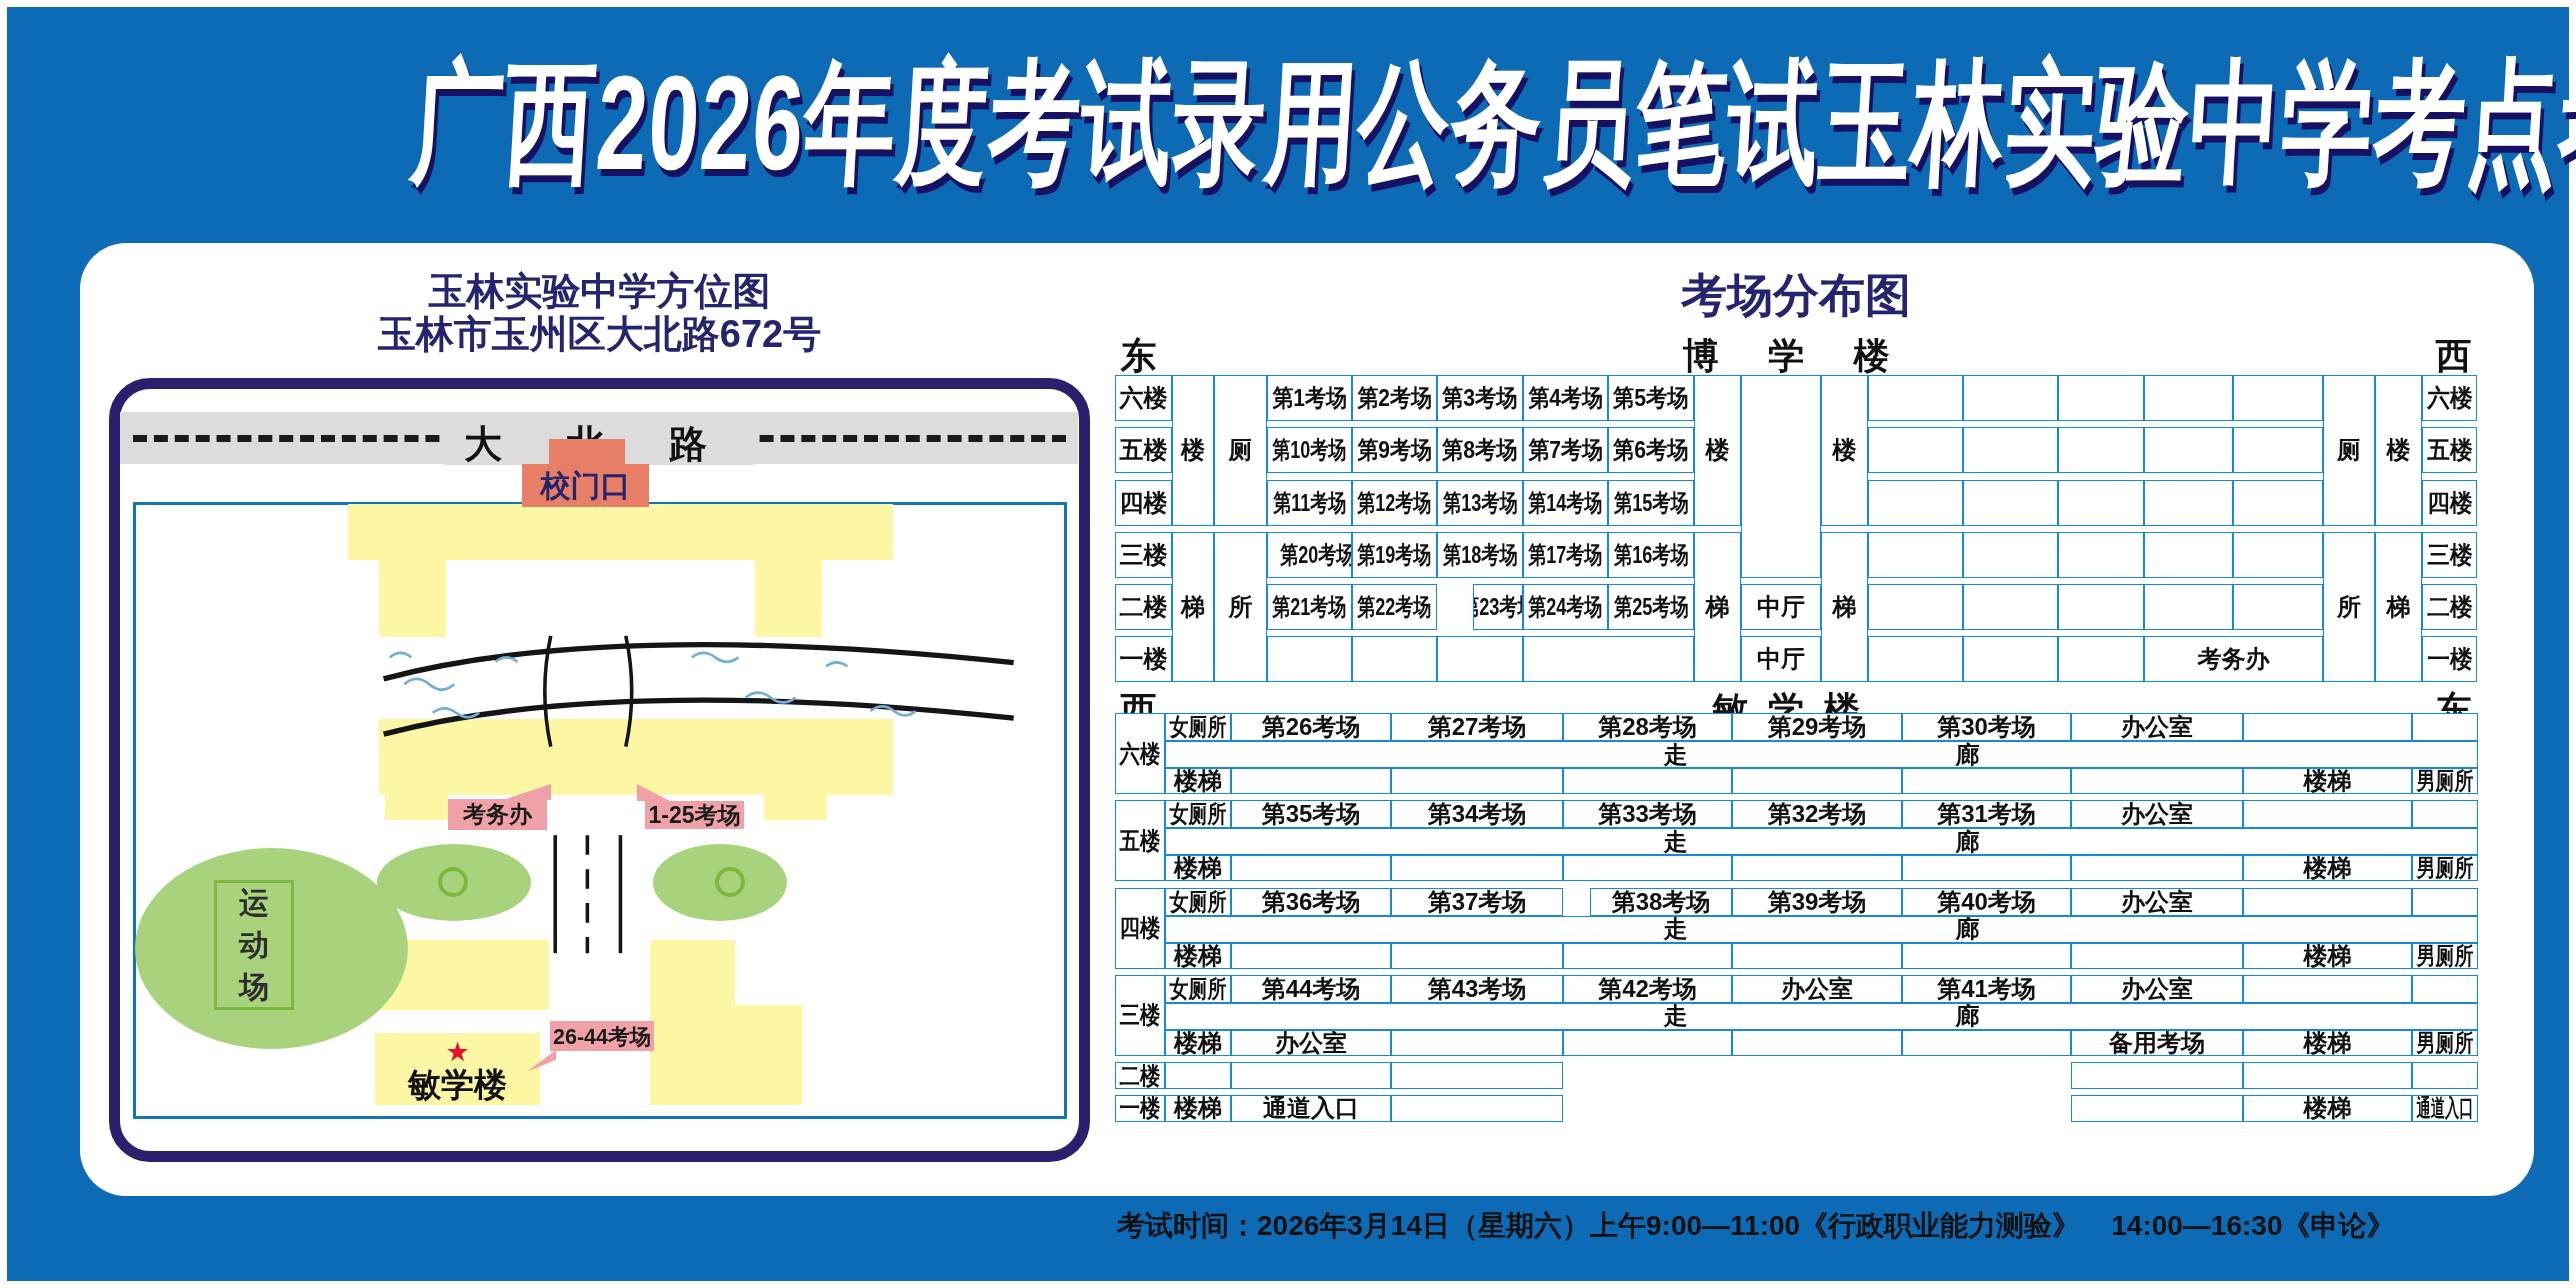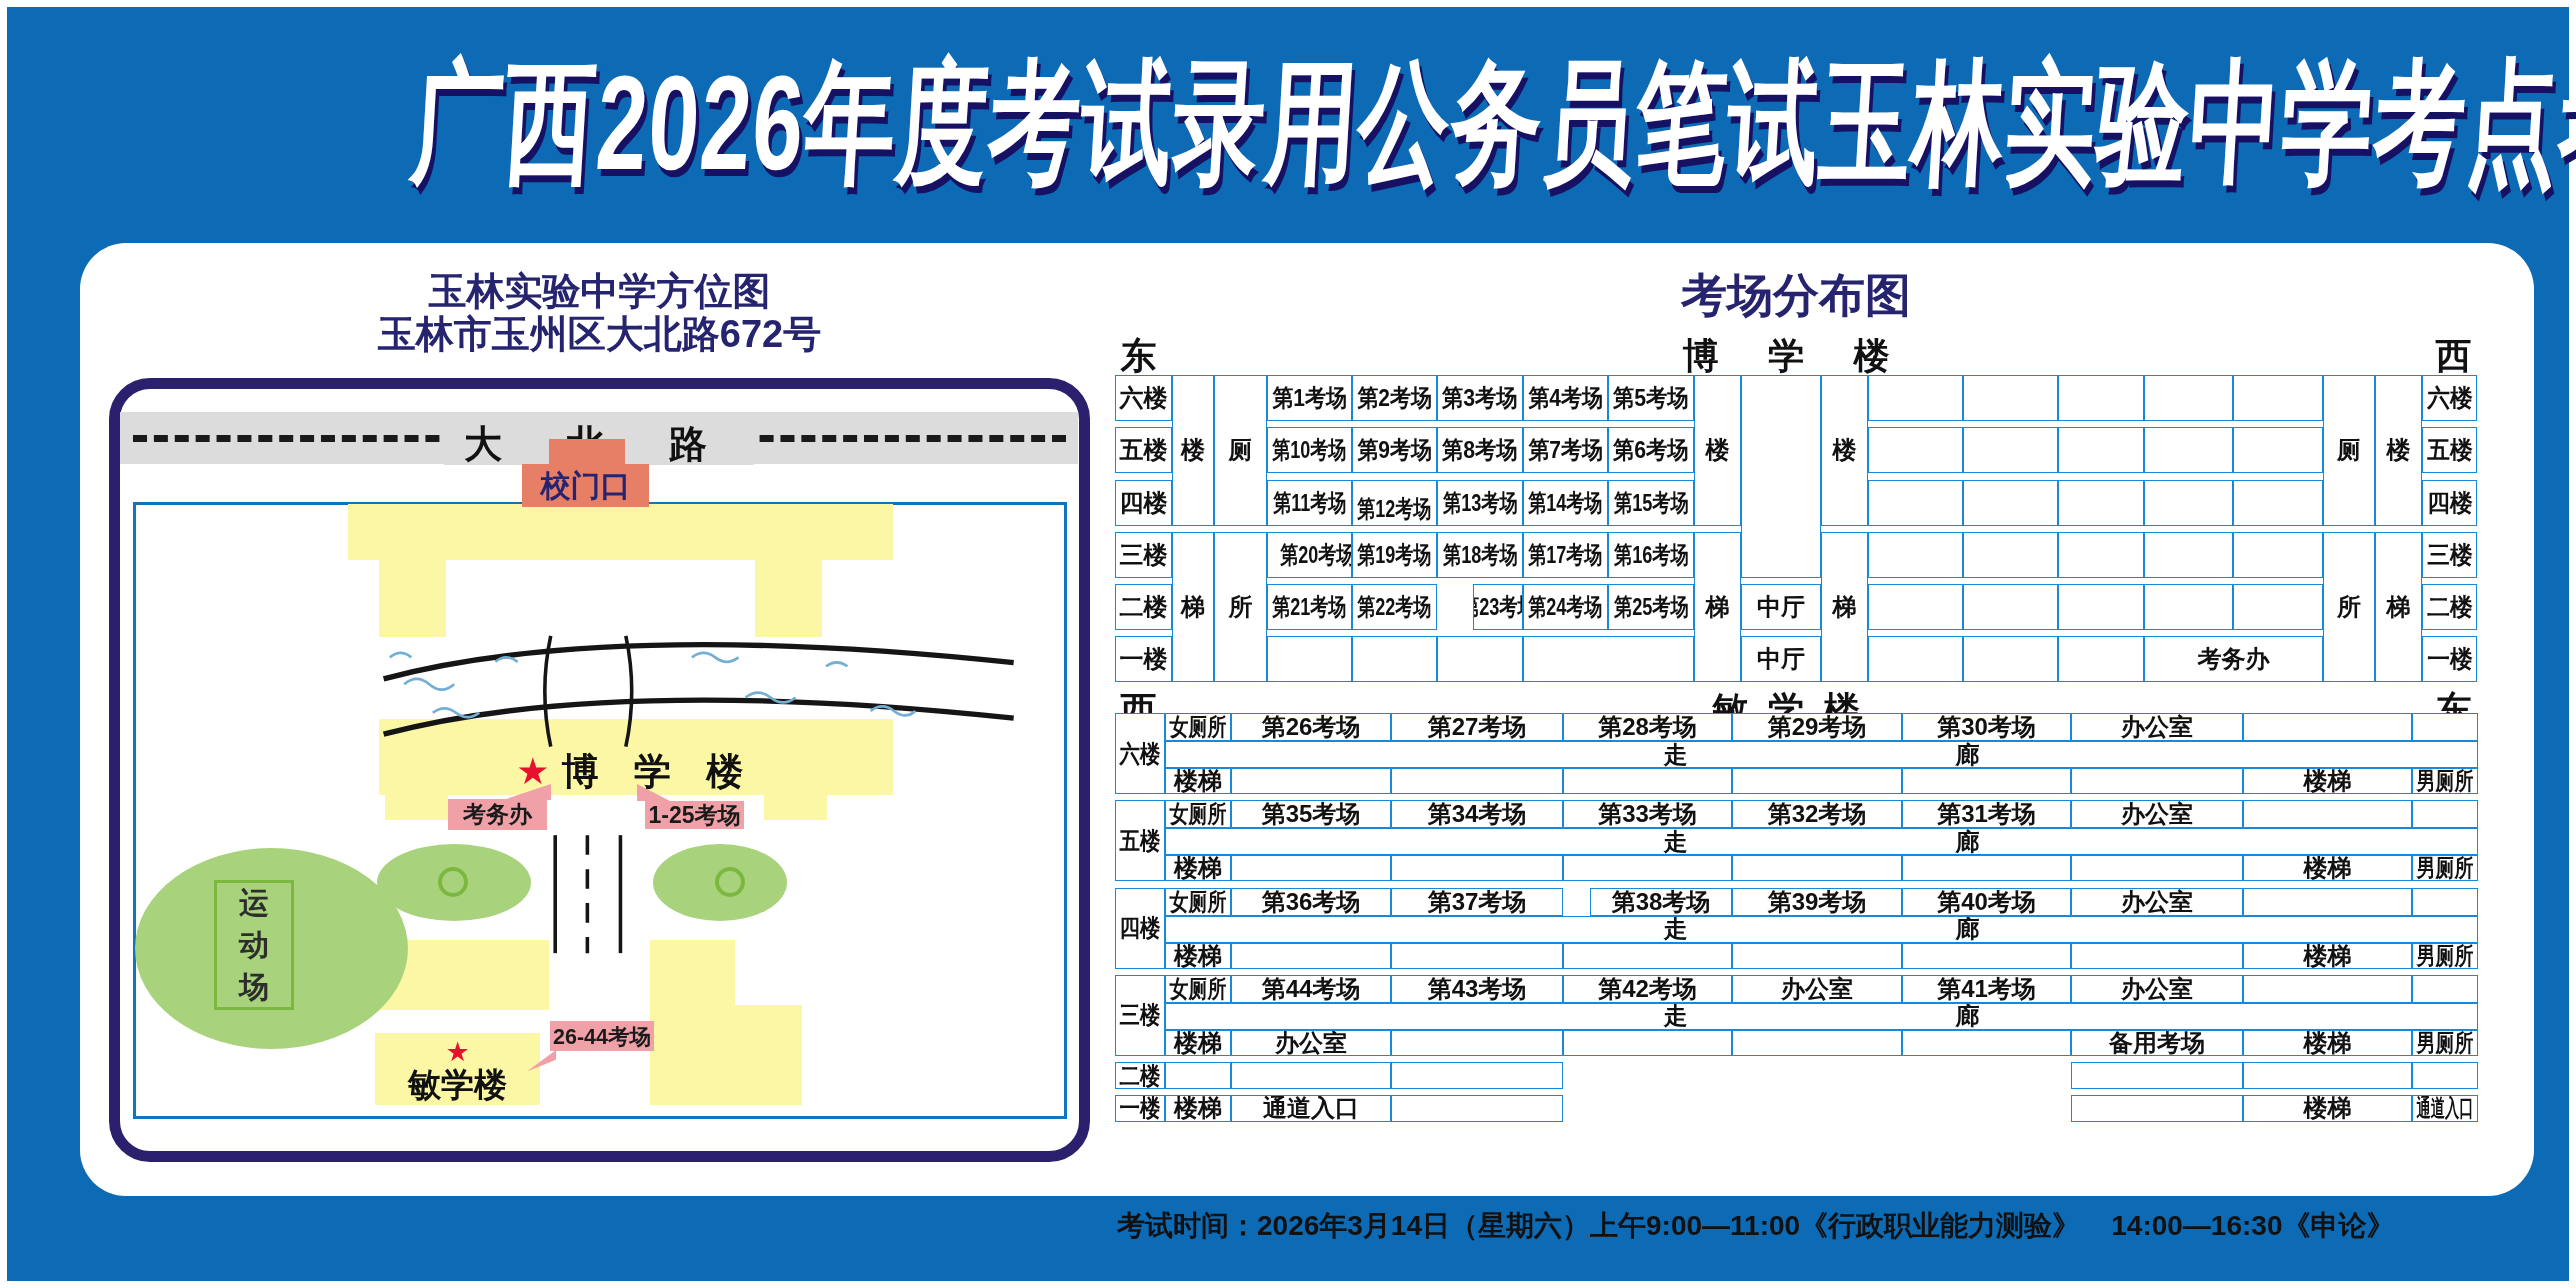--- a/index.html
+++ b/index.html
@@ -106,21 +106,20 @@
         <g>
           <path d="M487 499 V631" stroke="#151515" stroke-width="4"></path>
           <path d="M523 499 V631" stroke="#151515" stroke-width="4" stroke-dasharray="22 16"></path>
           <path d="M560 499 V631" stroke="#151515" stroke-width="4"></path>
         </g>
       </svg>
 
       <div class="coral" style="left:429px;top:50px;width:76px;height:26px;"></div>
       <div class="coral gate-label" style="left:402px;top:75px;width:127px;height:43px;">校门口</div>
 
-      <div class="bxl-label"><span class="star">★</span><span>博 学 楼</span></div>
 
       <div class="ptr" style="left:383px;top:395px;width:48px;height:16px;clip-path:polygon(100% 0,0 100%,100% 100%);"></div>
       <div class="pink" style="left:328px;top:410px;width:99px;height:31px;">考务办</div>
       <div class="ptr" style="left:517px;top:395px;width:33px;height:17px;clip-path:polygon(0 0,0 100%,100% 100%);"></div>
       <div class="pink" style="left:525px;top:412px;width:99px;height:28px;">1-25考场</div>
       <div class="pink" style="left:430px;top:632px;width:104px;height:30px;font-size:21.5px;">26-44考场</div>
       <div class="ptr" style="left:407px;top:661px;width:29px;height:21.5px;clip-path:polygon(100% 0,100% 45%,0 100%);"></div>
 
       <div class="greenEl" style="left:257px;top:455px;width:154px;height:77px;"></div>
       <div class="ring" style="left:318px;top:478px;width:30px;height:30px;"></div>
@@ -202,21 +201,21 @@
       </div>
       <div class="cell" style="grid-area: 3 / 7 / 4 / 8;">
         <span style="transform: scaleX(0.874);">第7考场</span>
       </div>
       <div class="cell" style="grid-area: 3 / 8 / 4 / 9;">
         <span style="transform: scaleX(0.885);">第6考场</span>
       </div>
       <div class="cell" style="grid-area: 5 / 4 / 6 / 5;">
         <span style="transform: scaleX(0.75);">第11考场</span>
       </div>
-      <div class="cell" style="grid-area: 5 / 5 / 6 / 6; align-items: flex-end;">
+      <div class="cell" style="grid-area: 5 / 5 / 6 / 6;">
         <span style="transform: scaleX(0.75);">第12考场</span>
       </div>
       <div class="cell" style="grid-area: 5 / 6 / 6 / 7;">
         <span style="transform: scaleX(0.758);">第13考场</span>
       </div>
       <div class="cell" style="grid-area: 5 / 7 / 6 / 8;">
         <span style="transform: scaleX(0.75);">第14考场</span>
       </div>
       <div class="cell" style="grid-area: 5 / 8 / 6 / 9;">
         <span style="transform: scaleX(0.758);">第15考场</span>

